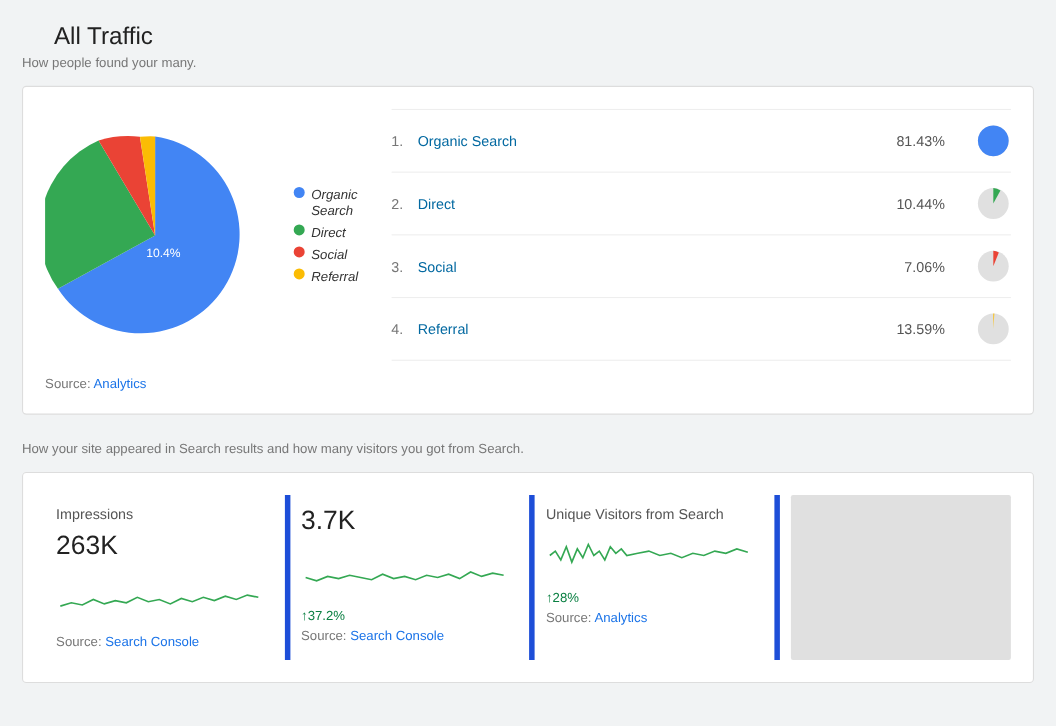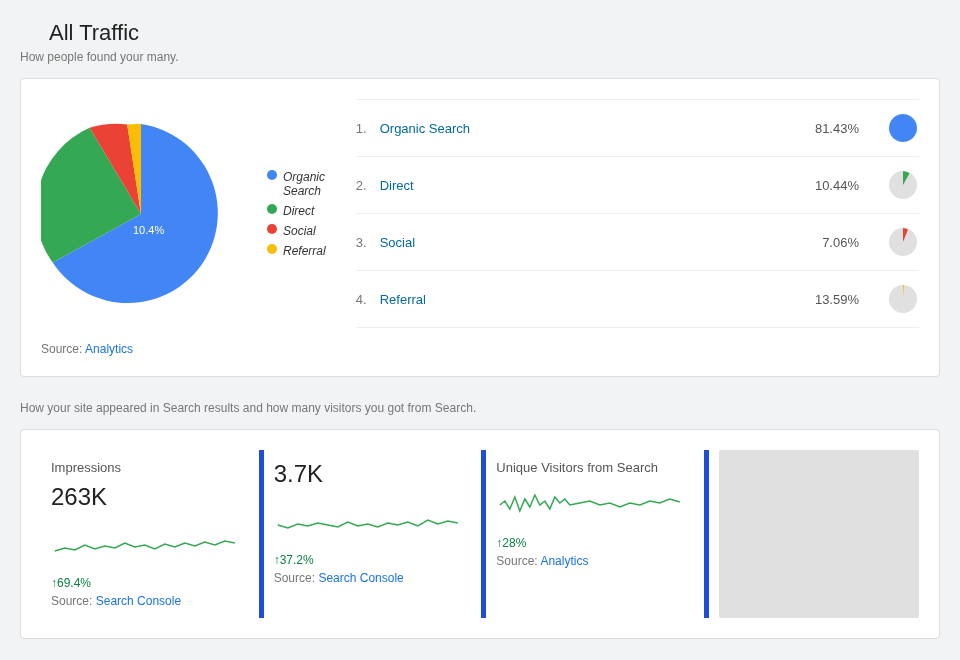--- a/index.html
+++ b/index.html
@@ -253,21 +253,20 @@
 
   <div class="card">
     <div class="funnel-inner">
 
       <div class="funnel-metric">
         <div class="funnel-metric-label">Impressions</div>
         <div class="funnel-metric-value">263K</div>
         <svg class="sparkline" viewBox="0 0 180 40">
           <polyline points="0,28 10,25 20,27 30,22 40,26 50,23 60,25 70,20 80,24 90,22 100,26 110,21 120,24 130,20 140,23 150,19 160,22 170,18 180,20" fill="none" stroke="#34a853" stroke-width="1.5"></polyline>
         </svg>
-        <div class="funnel-change">↑69.4%</div>
         <div class="funnel-source">
           <span>Source: </span><a href="#">Search Console</a>
         </div>
       </div>
 
       <div class="funnel-metric">
         <div class="funnel-metric-value">3.7K</div>
         <svg class="sparkline" viewBox="0 0 180 40">
           <polyline points="0,25 10,28 20,24 30,26 40,23 50,25 60,27 70,22 80,26 90,24 100,27 110,23 120,25 130,22 140,26 150,20 160,24 170,21 180,23" fill="none" stroke="#34a853" stroke-width="1.5"></polyline>
         </svg>

